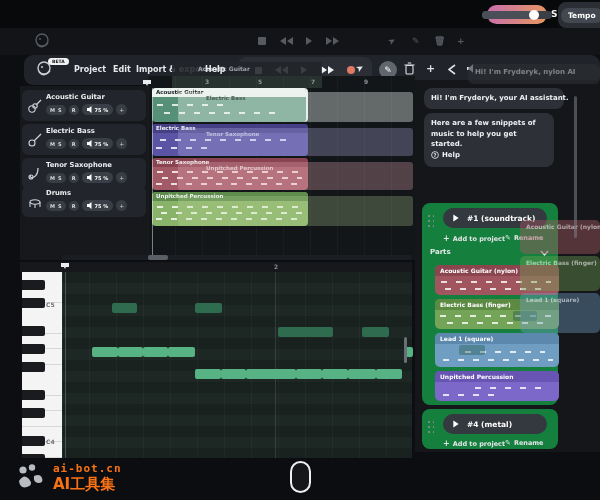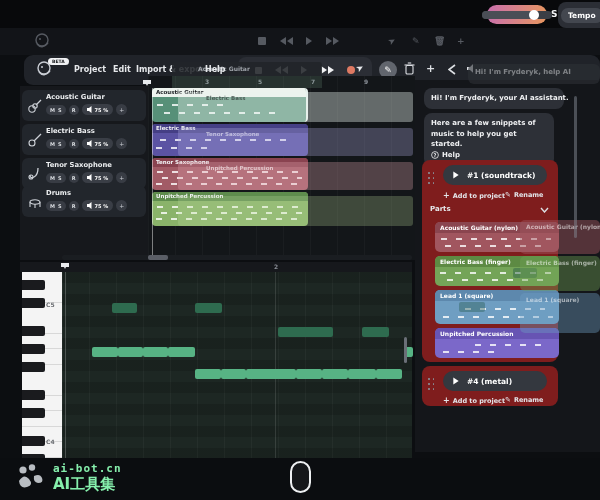--- a/index.html
+++ b/index.html
@@ -67,35 +67,35 @@
     background-image:repeating-linear-gradient(180deg,rgba(0,0,0,0.14) 0 11px,transparent 11px 22px),repeating-linear-gradient(90deg,rgba(255,255,255,0.035) 0 1px,transparent 1px 27px);}
   .pnote{position:absolute;height:10px;border-radius:2px;}
   .pnote.bright{background:#57b384;}
   .pnote.dark{background:#2e6b4f;}
   #bar2-line{position:absolute;left:213px;top:0;width:1px;height:186px;background:rgba(255,255,255,0.12);}
   #proll-playline{position:absolute;left:3px;top:0;width:1px;height:186px;background:rgba(255,255,255,0.22);}
   #vscroll-thumb{left:404px;top:337px;width:3px;height:26px;background:#6a6f77;border-radius:2px;}
   
   #rpanel{left:415px;top:80px;width:185px;height:372px;background:#14161a;}
   .bubble{position:absolute;background:#2d3037;border-radius:8px;color:#f0f1f3;font-size:7px;font-weight:bold;padding:5px 7px;line-height:1.5;}
-  .card{position:absolute;background:#7f1d1d;border-radius:8px;}
+  .card{position:absolute;background:#15803d;border-radius:8px;margin-top:43px;}
   .snip-pill{position:absolute;background:#34383f;border-radius:11px;display:flex;align-items:center;gap:8px;padding:0 10px;height:20px;color:#fff;font-size:7.5px;font-weight:bold;}
   .action{font-size:6.5px;font-weight:bold;color:#e3e5e9;display:flex;align-items:center;gap:3px;}
   .drag-dots{position:absolute;width:7px;height:13px;display:grid;grid-template-columns:1fr 1fr;gap:2px;}
   .drag-dots i{width:1.6px;height:1.6px;background:#8a8f97;border-radius:50%;}
   .part-card{position:absolute;left:13px;width:124px;border-radius:5px;overflow:hidden;}
   .part-head{height:11px;font-size:6px;font-weight:bold;color:#fff;padding:2px 5px;white-space:nowrap;}
   #parts-hdr{position:absolute;font-size:7px;font-weight:bold;color:#e6e8eb;}
   .ghost-card{position:absolute;border-radius:5px;overflow:hidden;z-index:8;}
   .ghost-card span{position:absolute;left:6px;top:3px;font-size:6px;font-weight:bold;color:rgba(255,255,255,0.55);white-space:nowrap;}
   #bottombar{left:408px;top:414px;width:192px;height:30px;background:#1e2127;border-radius:8px 0 0 0;}
   #continue-btn{left:70px;top:5px;width:92px;height:20px;background:#2d3037;border:1px solid #3d4148;border-radius:6px;display:flex;align-items:center;justify-content:center;gap:5px;color:#f0f1f3;font-size:8px;font-weight:bold;}
   
   #footer{left:0;top:458px;width:600px;height:42px;background:#0b0d10;}
-  #wm{left:16px;top:462px;display:flex;gap:7px;align-items:center;color:#86efac;}
+  #wm{left:16px;top:462px;display:flex;gap:7px;align-items:center;color:#f97316;}
   #wm .l1{font-size:11px;font-weight:bold;letter-spacing:1px;font-family:"DejaVu Sans Mono",monospace;}
   #wm .l2{font-size:15px;font-weight:bold;}
   #capsule{left:290px;top:461px;width:21px;height:32px;border:2.5px solid #eef0f2;border-radius:12px;background:#15171a;}
   .ghost-bubble{position:absolute;background:rgba(45,48,54,0.6);border-radius:6px;color:rgba(235,237,240,0.45);font-size:7px;font-weight:bold;padding:4px 7px;white-space:nowrap;overflow:hidden;z-index:7;}
 </style>
 </head>
 <body>
 
 <div id="stage">
 
@@ -456,21 +456,21 @@
         <span style="font-size:8px;">+</span>
           <span>Add to project</span>
       </div>
       <div class="action" style="position:absolute;left:83px;top:30px;">
         <span style="font-size:7px;">✎</span>
           <span>Rename</span>
       </div>
     </div>
   </div>
 
-  <div class="ghost-bubble" style="left:468px;top:64px;width:132px;height:20px;">Hi! I'm Fryderyk, help AI</div>
+  <div class="ghost-bubble" style="left:468px;top:64px;width:132px;height:20px;">Hi! I'm Fryderyk, nylon AI</div>
 
   <div class="ghost-card" style="left:520px;top:220px;width:80px;height:34px;background:rgba(161,86,96,0.45);">
       <span>Acoustic Guitar (nylon)</span>
     </div>
   <div class="ghost-card" style="left:520px;top:256px;width:80px;height:35px;background:rgba(113,163,86,0.40);">
       <span>Electric Bass (finger)</span>
     </div>
   <div class="ghost-card" style="left:520px;top:293px;width:80px;height:40px;background:rgba(111,158,194,0.40);">
       <span>Lead 1 (square)</span>
     </div>

